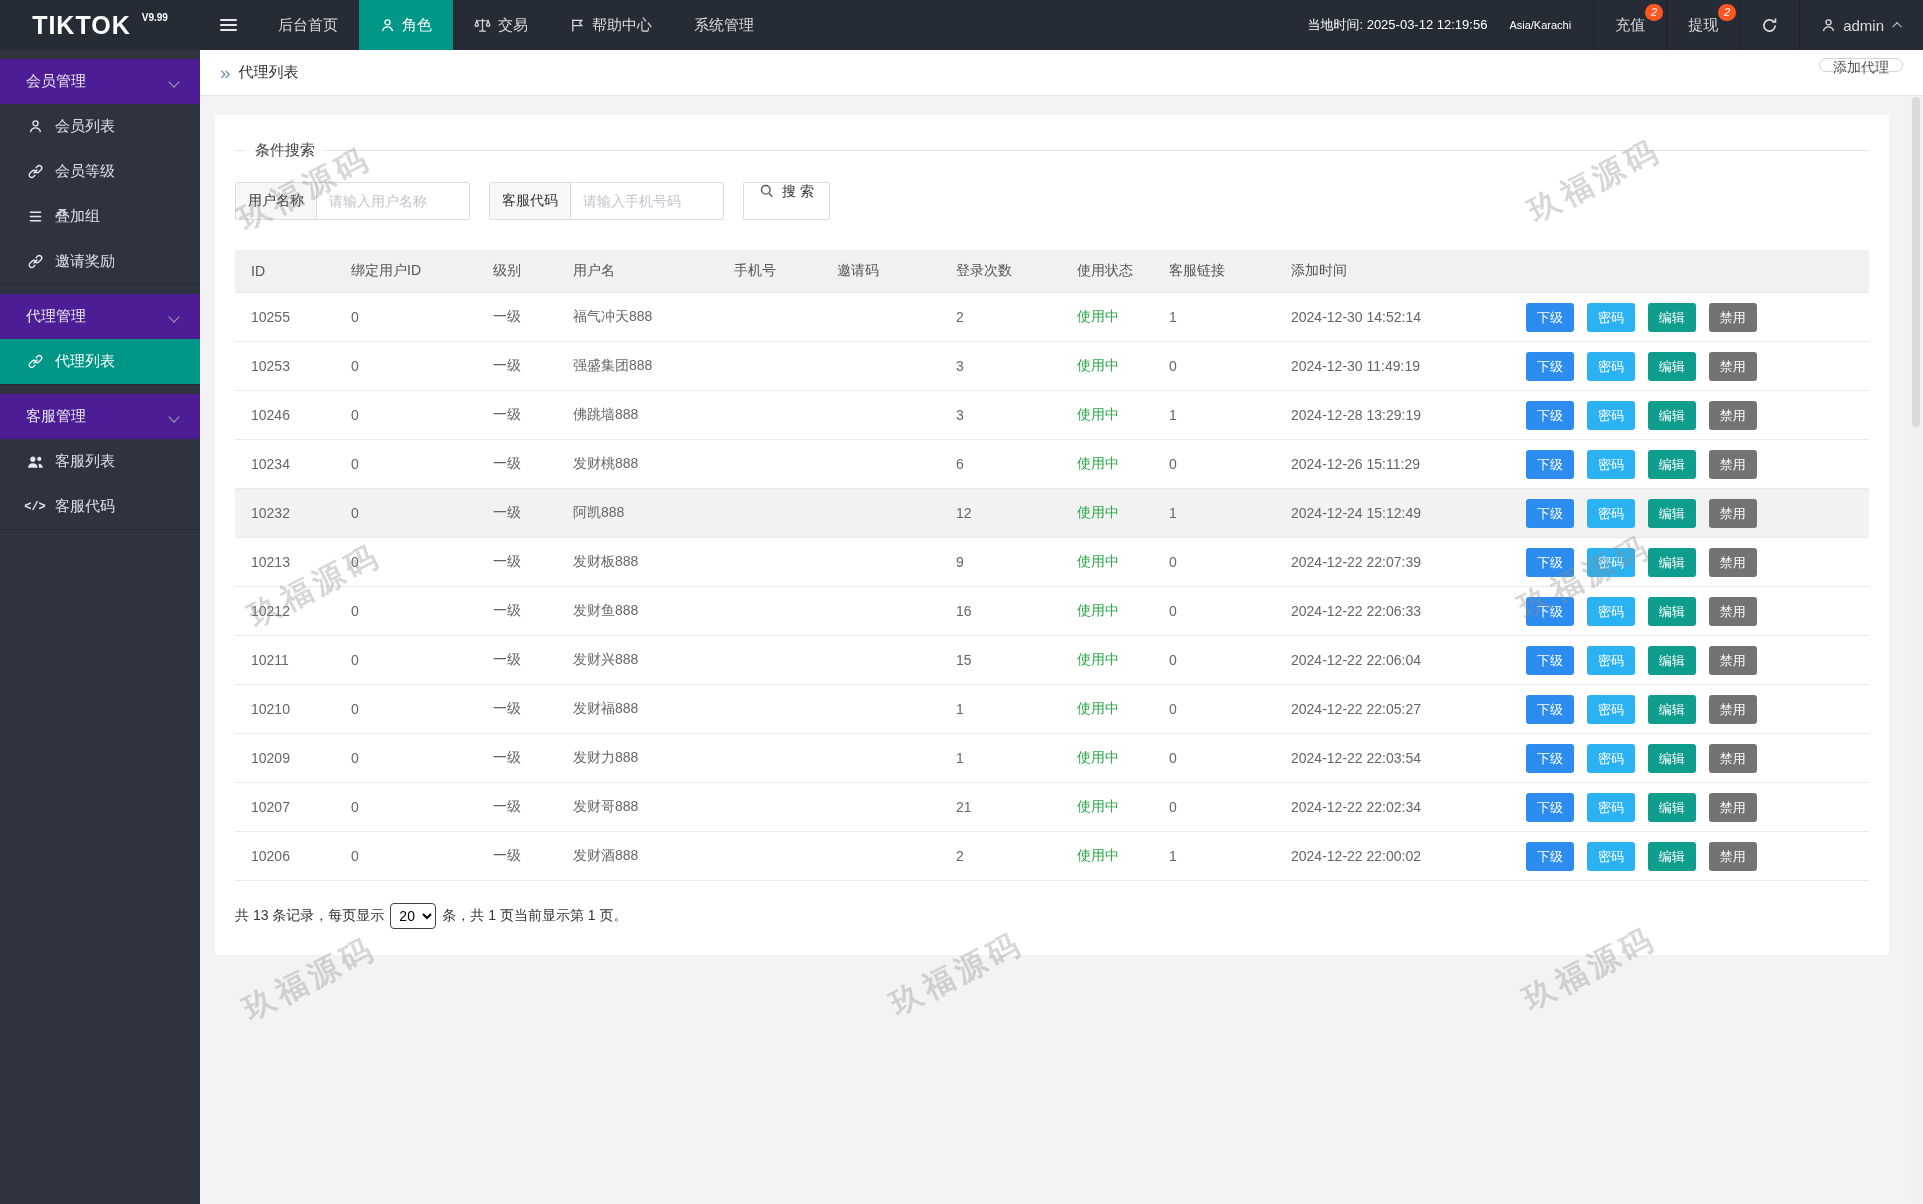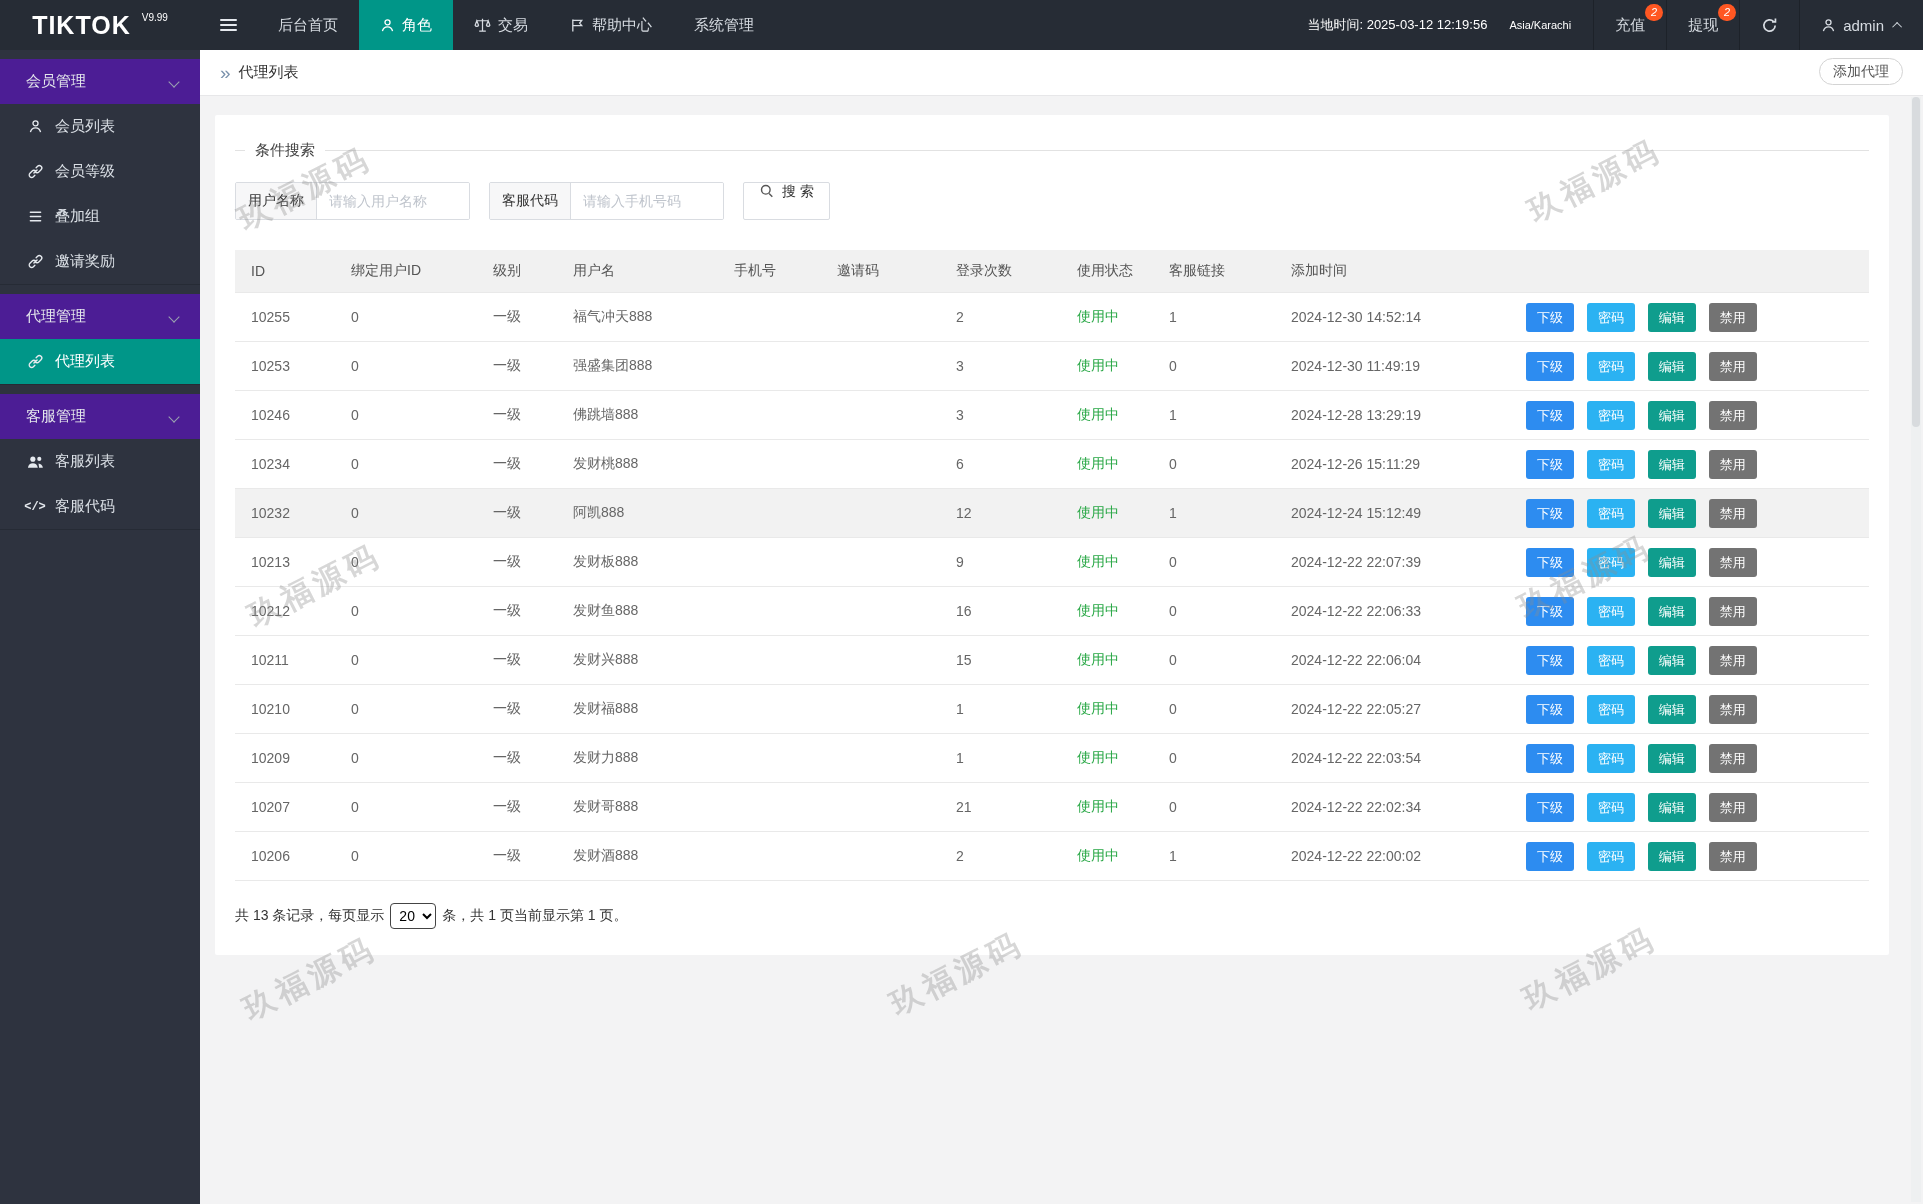--- a/index.html
+++ b/index.html
@@ -6,21 +6,21 @@
   html,body { width:1923px; height:1204px; }
   body {
     font-family:"Liberation Sans","DejaVu Sans",sans-serif;
     background:#f3f3f4; overflow:hidden; position:relative; color:#333;
   }
   
   .navbar { position:absolute; top:0; left:0; width:1923px; height:50px;
     background:#262c35; display:flex; align-items:stretch; z-index:20; color:#dfe3e8; }
   .navbar-logo { width:200px; display:flex; align-items:center; justify-content:center; color:#fff; }
   .logo-text { font-size:25px; font-weight:600; letter-spacing:1px; }
-  .logo-ver { font-size:10px; margin-left:11px; transform:translateY(-8px); font-weight:400; }
+  .logo-ver { font-size:10px; margin-left:11px; transform:translateY(-8px); font-weight:700; }
   .nav-left { display:flex; align-items:stretch; }
   .nav-item { display:flex; align-items:center; gap:7px; padding:0 21px; font-size:15px;
     color:#d7dce2; cursor:pointer; position:relative; white-space:nowrap; }
   .nav-item.active { background:#009688; color:#fff; }
   .nav-burger { padding:0 20px; }
   .burger { display:inline-block; }
   .burger i { display:block; width:17px; height:2px; background:#e6eaef; margin:3px 0; border-radius:1px; }
   .nav-right { margin-left:auto; display:flex; align-items:stretch; }
   .nav-time { display:flex; align-items:center; font-size:13px; color:#fff; padding-right:14px;margin-left:40px; }
   .nav-tz { display:flex; align-items:center; font-size:11px; color:#fff; padding:0 22px 0 8px; }
@@ -42,21 +42,21 @@
     color:#dbe0e6; font-size:15px; cursor:pointer; }
   .sb-item.active { background:#009688; color:#fff; }
   .sb-icon { width:18px; display:inline-flex; justify-content:center; color:#e6eaef; }
   .code-glyph { font-family:"Liberation Mono","DejaVu Sans Mono",monospace; font-size:12px; font-weight:bold; }
   
   .main { position:absolute; left:200px; top:50px; width:1723px; height:1154px; }
   .breadcrumb-bar { height:46px; background:#fff; border-bottom:1px solid #e7e7e9;
     display:flex; align-items:center; padding:0 20px; position:relative; }
   .bc-icon { color:#7b92ad; font-size:19px; margin-right:8px; }
   .bc-text { font-size:15px; color:#333; }
-  .add-btn { position:absolute; right:20px; top:8px; height:27px; padding:0 13px; background:#fff;
+  .add-btn { position:absolute; right:20px; top:8px; height:14px; padding:0 13px; background:#fff;
     border:1px solid #d4d4d4; border-radius:14px; font-size:14px; color:#555; cursor:pointer;
     font-family:inherit; }
   .card { margin:19px 34px 0 15px; background:#fff; border-radius:2px; padding:16px 20px 26px; position:relative; }
   
   .search-fs { border:none; border-top:1px solid #e2e2e2; margin-top:10px; padding:16px 0 6px; }
   .search-fs legend { padding:0 10px; margin-left:10px; font-size:15px; color:#444; }
   .search-row { display:flex; align-items:center; gap:19px; margin-top:6px; }
   .input-group { display:flex; height:38px; border:1px solid #d9dce1; border-radius:2px; overflow:hidden; background:#fff; }
   .ig-addon { display:flex; align-items:center; padding:0 12px; background:#f7f7f8; border-right:1px solid #d9dce1;
     font-size:14px; color:#333; white-space:nowrap; }

